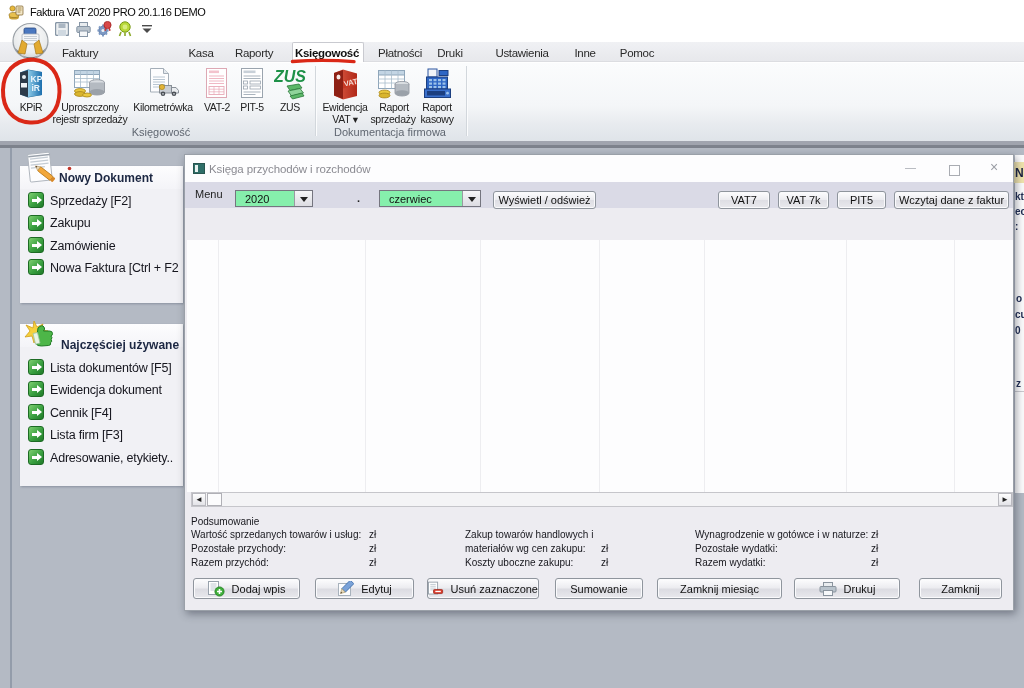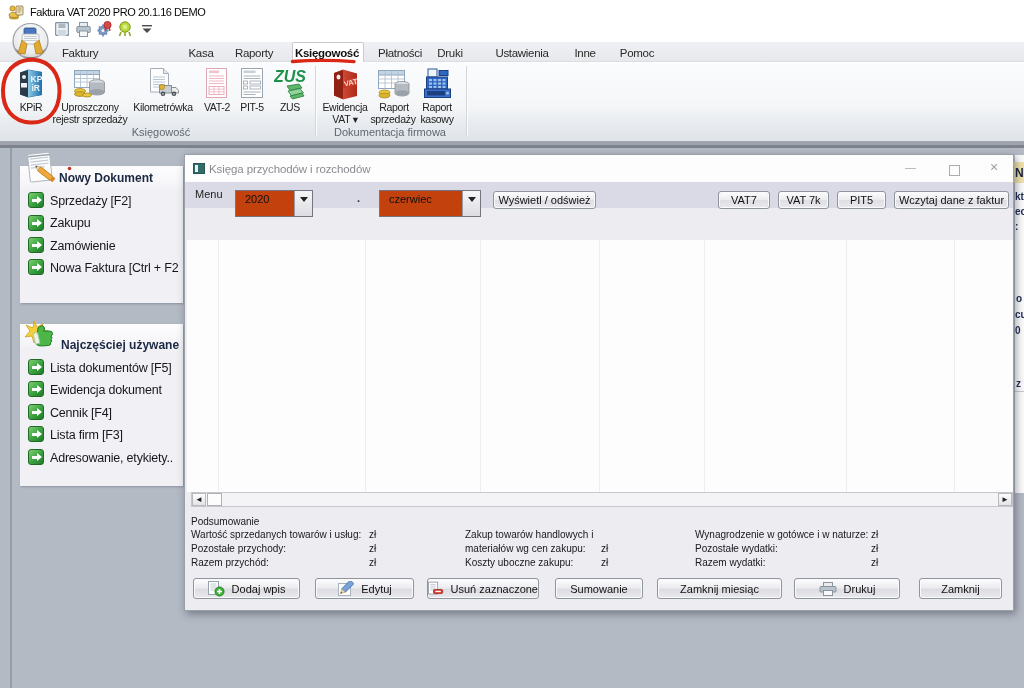--- a/index.html
+++ b/index.html
@@ -33,21 +33,21 @@
   .garr{position:absolute;width:16px;height:16px;border-radius:3px;
     background:linear-gradient(135deg,#7ed070 0%,#3aa040 55%,#1f7a28 100%);border:1px solid #1d6b24;box-sizing:border-box;}
   .garr:before{content:"";position:absolute;left:3px;top:6px;width:6px;height:3px;background:#fff;}
   .garr:after{content:"";position:absolute;left:8px;top:3.2px;border:4.4px solid transparent;border-left:5px solid #fff;}
   
   #dlg{left:184px;top:154px;width:830px;height:457px;background:#edecf1;
     border:1px solid #9aa0a8;box-sizing:border-box;box-shadow:2px 3px 8px rgba(40,45,60,.45);}
   #dlgtitle{left:0;top:0;width:828px;height:27px;background:#fdfdfe;}
   #dlgtitletext{left:24px;top:8px;font-size:11.5px;letter-spacing:-0.1px;color:#8b8b92;}
   #dlgmenu{left:0;top:27px;width:828px;height:26px;background:#dadae6;}
-  .combo{position:absolute;background:#c2410c;border:1px solid #75757f;box-sizing:border-box;height:27px;}
+  .combo{position:absolute;background:#86efac;border:1px solid #75757f;box-sizing:border-box;height:17px;}
   .combo .cv{position:absolute;left:9px;top:2px;font-size:11px;color:#111;}
   .combo .cb{position:absolute;right:0;top:0;bottom:0;width:17px;background:linear-gradient(#f6f6f8,#dcdce2);
     border-left:1px solid #9a9aa2;}
   .combo .cb:after{content:"";position:absolute;left:4.5px;top:6px;border:4px solid transparent;border-top:5px solid #222;}
   .btn{position:absolute;height:18px;box-sizing:border-box;border:1px solid #8f959d;border-radius:3px;
     background:linear-gradient(#fdfdfe 0%,#ececf0 48%,#dedee4 52%,#e9e9ed 100%);
     box-shadow:inset 0 0 0 1px #fafafc;
     font-size:11px;color:#111;text-align:center;line-height:16px;white-space:nowrap;}
   
   #thead{left:2px;top:68px;width:826px;height:17px;background:linear-gradient(#ffffff,#e7e7ea 60%,#d7d7db);

